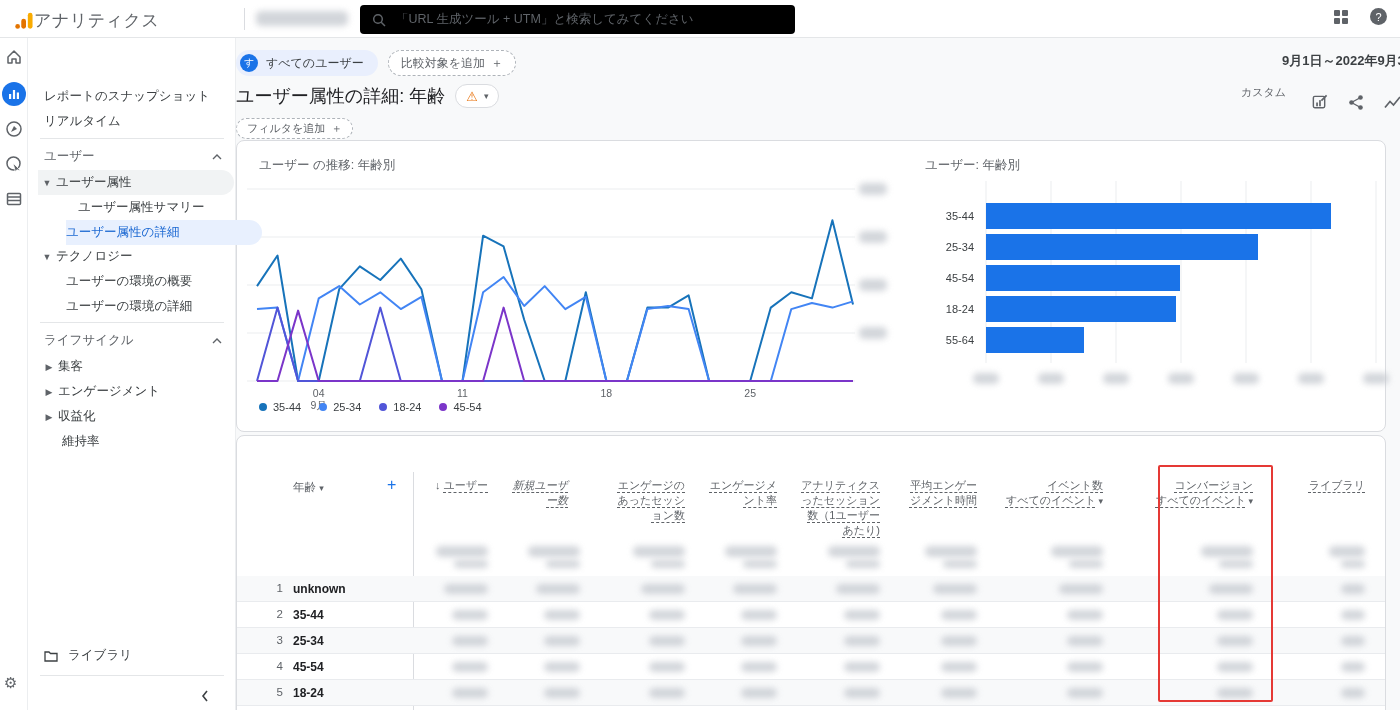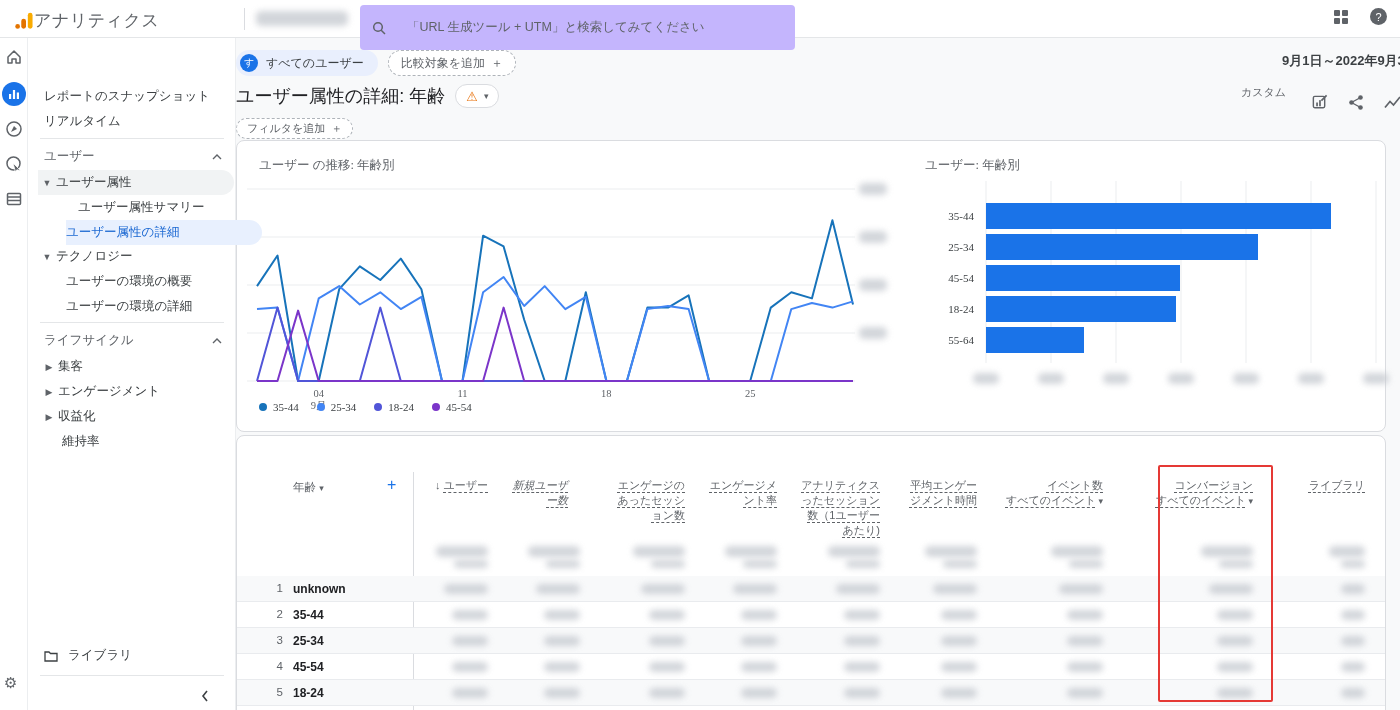--- a/index.html
+++ b/index.html
@@ -6,22 +6,22 @@
   body { font-family:"Liberation Sans","DejaVu Sans",sans-serif; background:#e0e0e0; }
   #page { position:relative; width:1400px; height:710px; background:#fff; overflow:hidden; }
 
   
   #topbar { position:absolute; left:0; top:0; width:1400px; height:38px; background:#fff;
             border-bottom:1px solid #e4e6e8; z-index:20; }
   .logo-wrap { position:absolute; left:14px; top:9px; display:flex; align-items:center; gap:0; }
   .app-title { font-size:17px; color:#5f6368; letter-spacing:.5px; }
   .acct-divider { position:absolute; left:244px; top:8px; width:1px; height:22px; background:#dadce0; }
   .acct-blob { position:absolute; left:256px; top:11px; width:92px; height:15px; }
-  .topsearch { position:absolute; left:360px; top:5px; width:435px; height:45px; background:#c4b5fd;
-               border-radius:4px; display:flex; align-items:center; gap:21px; padding:0 12px; }
+  .topsearch { position:absolute; left:360px; top:5px; width:435px; height:29px; background:#000000;
+               border-radius:4px; display:flex; align-items:center; gap:10px; padding:0 12px; }
   .topsearch span { font-size:12.5px; color:#5f6368; }
   .top-right { position:absolute; right:12px; top:7px; display:flex; align-items:center; gap:20px; }
 
   .blob { background:#c7cbd1; border-radius:5px; filter:blur(3px); opacity:.8; display:inline-block; }
 
   
   #rail { position:absolute; left:0; top:38px; width:28px; height:672px; background:#fff;
           border-right:1px solid #eceef0; z-index:15; }
   .rail-ic { position:absolute; left:50%; transform:translateX(-50%); width:18px; height:18px; color:#5f6368; }
   .rail-active { width:24px; height:24px; background:#1a73e8; border-radius:50%;
@@ -59,21 +59,21 @@
                height:24px; padding:0 10px; cursor:pointer; background:#fff; }
   .warn-tri { color:#e8710a; font-size:13px; }
   .tiny-caret { color:#5f6368; font-size:9px; }
   .filter-chip { position:absolute; left:0; top:80px; border:1px dashed #aeb3b9; border-radius:11px;
                  height:21px; padding:0 10px; display:flex; align-items:center; gap:6px;
                  font-size:11px; color:#5f6368; background:#fff; cursor:pointer; }
   .action-icons { position:absolute; left:1075px; top:56px; display:flex; gap:20px; color:#5f6368; }
   .action-icons svg { cursor:pointer; }
 
   .card { position:absolute; background:#fff; border:1px solid #dadce0; border-radius:8px; }
-  #charts-card { left:0; top:102px; width:1150px; height:292px;font-family:Liberation Serif, serif; }
+  #charts-card { left:0; top:102px; width:1150px; height:292px; }
   #table-card  { left:0; top:397px; width:1150px; height:290px; overflow:hidden; }
 
   .chart-title { position:absolute; font-size:12.5px; color:#5f6368; }
   .legend { position:absolute; left:22px; top:260px; display:flex; gap:18px; align-items:center; }
   .legend-item { display:flex; gap:6px; align-items:center; font-size:11px; color:#3c4043; }
   .legend-dot { width:8px; height:8px; border-radius:50%; }
   .ylab-blob { position:absolute; width:28px; height:12px; }
   .xlab-blob { position:absolute; width:26px; height:11px; }
 
   

